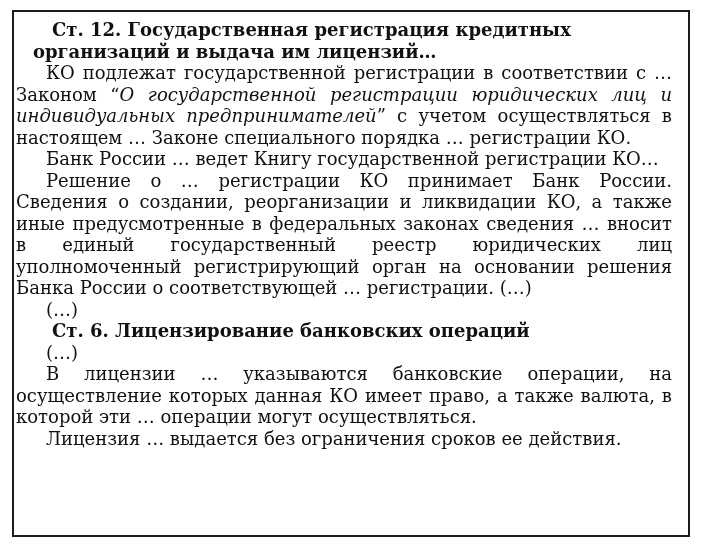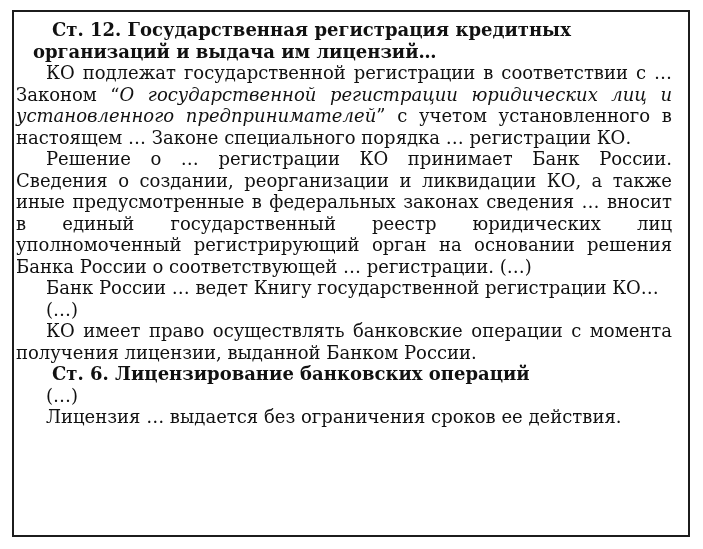--- a/index.html
+++ b/index.html
@@ -49,22 +49,22 @@
   .italic {
     font-style: italic;
   }
 </style>
 </head>
 <body style="background: rgb(255, 255, 255); color: rgb(17, 17, 17);">
 
 <div class="frame" style="border-color: rgb(28, 28, 28); background: rgb(255, 255, 255);">
   <div class="doc">
       <p class="para heading"><span>Ст. 12. Государственная регистрация кредитных организаций и выдача им лицензий…</span></p>
-      <p class="para body"><span>КО подлежат государственной регистрации в соответствии с … Законом “</span><span class="italic">О государственной регистрации юридических лиц и установленного предпринимателей</span><span>” с учетом установленного в настоящем … Законе специального порядка … регистрации КО.</span></p>
+      <p class="para body"><span>КО подлежат государственной регистрации в соответствии с … Законом “</span><span class="italic">О государственной регистрации юридических лиц и индивидуальных предпринимателей</span><span>” с учетом осуществляться в настоящем … Законе специального порядка … регистрации КО.</span></p>
+      <p class="para body"><span>Банк России … ведет Книгу государственной регистрации КО…</span></p>
       <p class="para body"><span>Решение о … регистрации КО принимает Банк России. Сведения о создании, реорганизации и ликвидации КО, а также иные предусмотренные в федеральных законах сведения … вносит в единый государственный реестр юридических лиц уполномоченный регистрирующий орган на основании решения Банка России о соответствующей … регистрации. (…)</span></p>
-      <p class="para body"><span>Банк России … ведет Книгу государственной регистрации КО…</span></p>
       <p class="para body"><span>(…)</span></p>
-      <p class="para body"><span>КО имеет право осуществлять банковские операции с момента получения лицензии, выданной Банком России.</span></p>
       <p class="para heading"><span>Ст. 6. Лицензирование банковских операций</span></p>
       <p class="para body"><span>(…)</span></p>
+      <p class="para body"><span>В лицензии … указываются банковские операции, на осуществление которых данная КО имеет право, а также валюта, в которой эти … операции могут осуществляться.</span></p>
       <p class="para body"><span>Лицензия … выдается без ограничения сроков ее действия.</span></p>
     </div>
 </div>
 
 </body></html>

